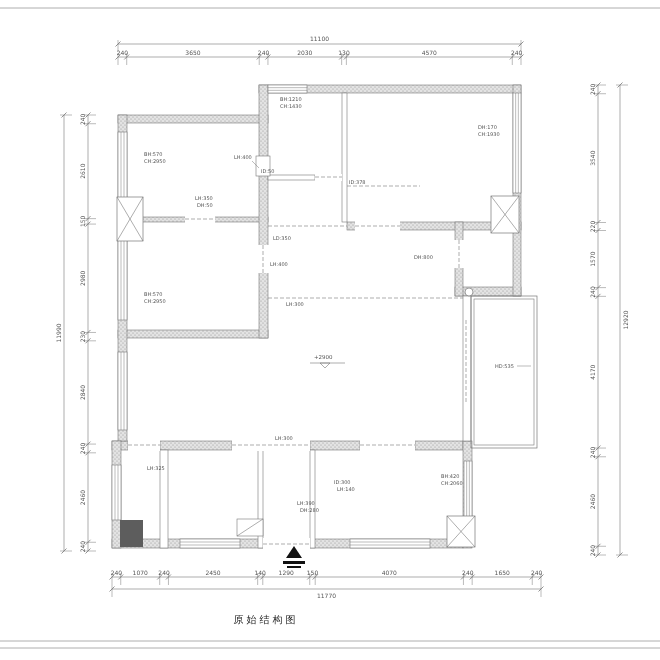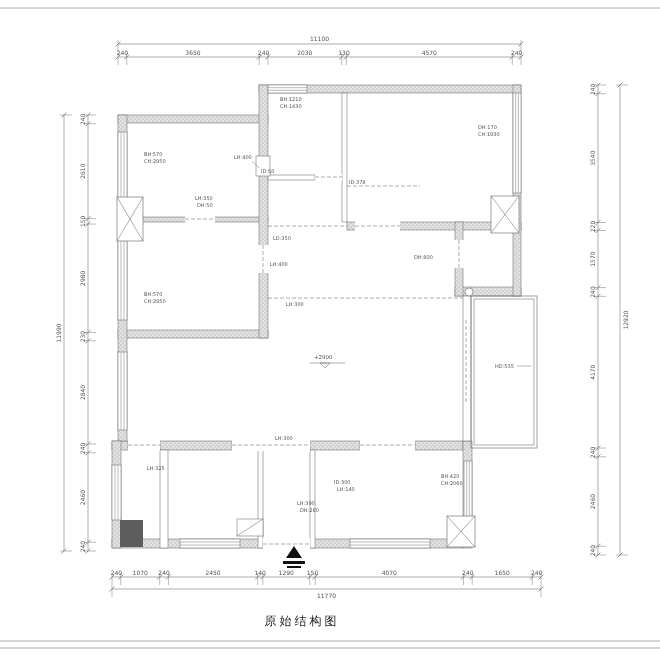--- a/index.html
+++ b/index.html
@@ -1,21 +1,21 @@
 <!DOCTYPE html>
 <html><head>
 <meta charset="utf-8">
 <style>
   html,body{margin:0;padding:0;background:#fff;}
   body{width:660px;height:660px;position:relative;overflow:hidden;
        font-family:"DejaVu Sans",sans-serif;}
   #plan-svg{position:absolute;left:0;top:0;}
   .sheet-title{position:absolute;left:0;top:613px;width:532px;text-align:center;
-       font-family:"Liberation Serif","DejaVu Serif",serif;font-size:12px;color:#222;
-       letter-spacing:3px;margin-left:36px;}
+       font-family:"Liberation Serif","DejaVu Serif",serif;font-size:10px;color:#222;
+       letter-spacing:3px;}
 </style>
 </head>
 <body>
 
 <svg id="plan-svg" width="660" height="660" viewBox="0 0 660 660">
   <defs>
     <pattern id="hatch" width="4" height="4" patternUnits="userSpaceOnUse">
       <rect width="4" height="4" fill="#e3e3e3"></rect>
       <circle cx="1" cy="1" r="0.55" fill="#8f8f8f"></circle>
       <circle cx="3" cy="3" r="0.55" fill="#8f8f8f"></circle>

